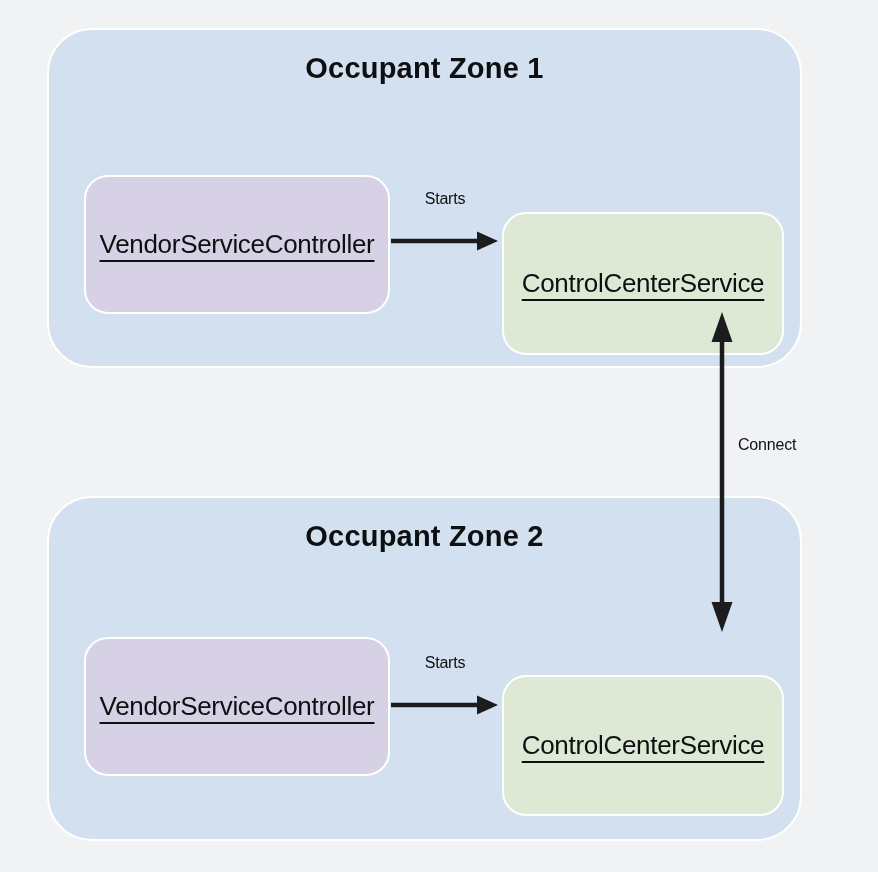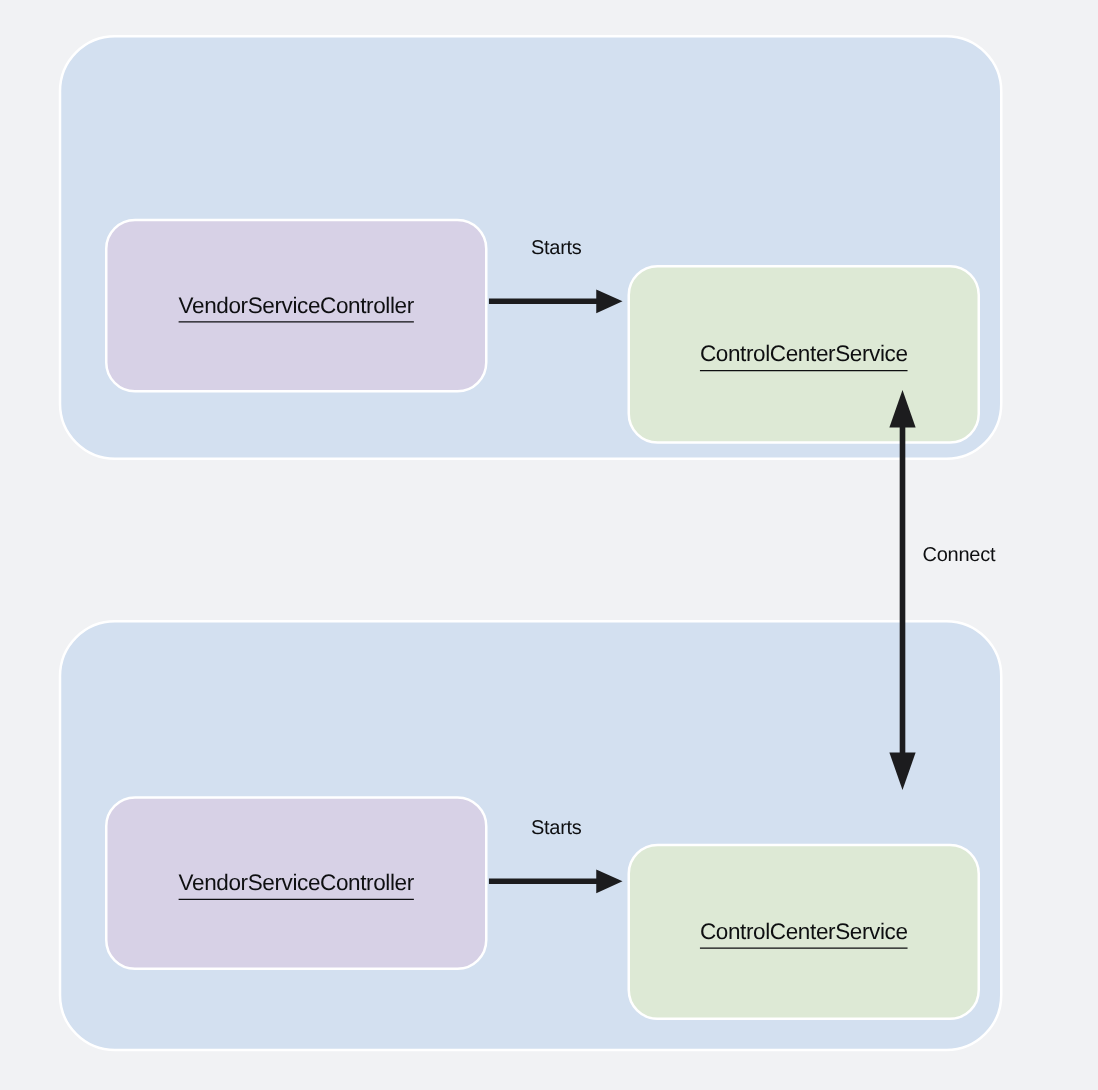--- a/index.html
+++ b/index.html
@@ -46,21 +46,21 @@
     border:2px solid var(--node-border);
     border-radius:24px;
   }
   .node-vendor{background:var(--vendor-bg);}
   .node-control{background:var(--control-bg);margin-top:40px;}
   .zone-1 .node-vendor{left:35px;top:145px;width:306px;height:139px;}
   .zone-1 .node-control{left:453px;top:142px;width:282px;height:143px;}
   .zone-2 .node-vendor{left:35px;top:139px;width:306px;height:139px;}
   .zone-2 .node-control{left:453px;top:137px;width:282px;height:141px;}
   .node-label{
-    font-size:18px;
+    font-size:26px;
     letter-spacing:-.3px;
     white-space:nowrap;
     text-decoration-line:underline;
     text-decoration-style:wavy;
     text-decoration-color:var(--squiggle);
     text-decoration-thickness:1px;
     text-underline-offset:7px;
     text-decoration:underline;
   }
   .edge-label{
@@ -80,29 +80,31 @@
   .arrow-h-1{left:391px;top:230px;}
   .arrow-h-2{left:391px;top:694px;}
   .arrow-v{left:704px;top:311px;}
 </style>
 </head>
 <body>
 
 <div class="stage">
 
   <section class="zone zone-1">
+    <h2 class="zone-title">Occupant Zone 1</h2>
     <div class="node node-vendor">
       <span class="node-label">VendorServiceController</span>
     </div>
     <div class="node node-control">
       <span class="node-label">ControlCenterService</span>
     </div>
   </section>
 
   <section class="zone zone-2">
+    <h2 class="zone-title">Occupant Zone 2</h2>
     <div class="node node-vendor">
       <span class="node-label">VendorServiceController</span>
     </div>
     <div class="node node-control">
       <span class="node-label">ControlCenterService</span>
     </div>
   </section>
 
   <div class="edge-label starts starts-1">Starts</div>
   <svg class="arrow-svg arrow-h-1" width="108" height="22" viewBox="0 0 108 22">

